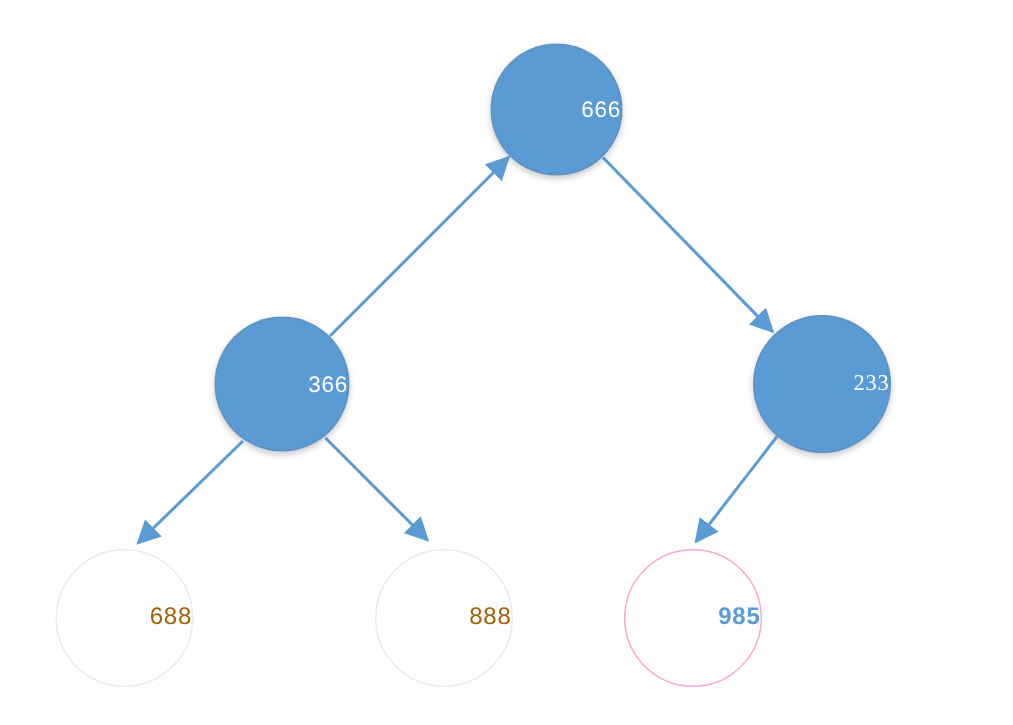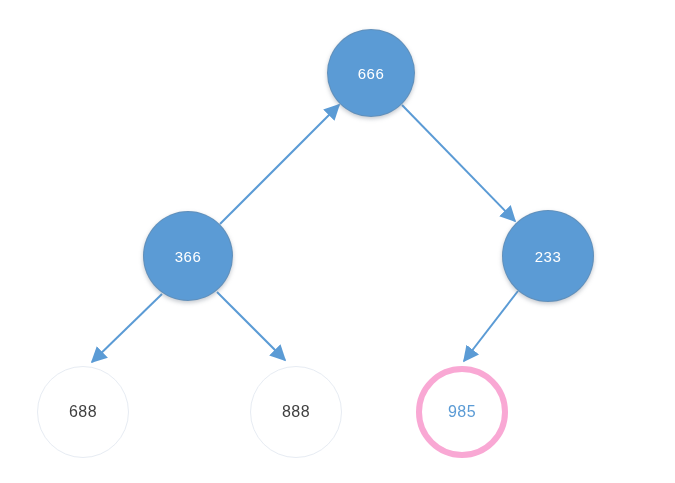--- a/index.html
+++ b/index.html
@@ -18,47 +18,48 @@
   .edges {
     position: absolute;
     left: 0; top: 0;
     width: 675px; height: 483px;
   }
   .node {
     position: absolute;
     border-radius: 50%;
     display: flex;
     align-items: center;
-    justify-content: center;
+    justify-content: flex-end;
     box-sizing: border-box;
     letter-spacing: 0.5px;
   }
   .node.filled {
     background: #5B9BD5;
     border: 1px solid rgba(105, 130, 155, 0.45);
     box-shadow: 0 2px 4px rgba(110, 120, 135, 0.40);
     color: #ffffff;
     font-size: 15px;
   }
   .node.leaf {
     background: #ffffff;
     border: 1px solid #E7ECF3;
-    color: #404040;
+    color: #a16207;
     font-size: 16px;
   }
   .node.leaf-light {
     background: #ffffff;
-    border: 6px solid #f9a8d4;
+    border: 1px solid #f9a8d4;
     color: #5B9BD5;
     font-size: 16px;
+    font-weight: bold;
   }
   
   .node-root   { left: 327px; top:  29px; width: 88px; height: 88px; }
   .node-left   { left: 143px; top: 211px; width: 90px; height: 90px; }
-  .node-right  { left: 502px; top: 210px; width: 92px; height: 92px; }
+  .node-right  { left: 502px; top: 210px; width: 92px; height: 92px; font-family: Liberation Serif, serif; }
   .node-leaf1  { left:  37px; top: 366px; width: 92px; height: 92px; }
   .node-leaf2  { left: 250px; top: 366px; width: 92px; height: 92px; }
   .node-leaf3  { left: 416px; top: 366px; width: 92px; height: 92px; }
 </style>
 </head>
 <body>
 
 <div class="canvas">
 
   <svg class="edges" viewBox="0 0 675 483" xmlns="http://www.w3.org/2000/svg">

